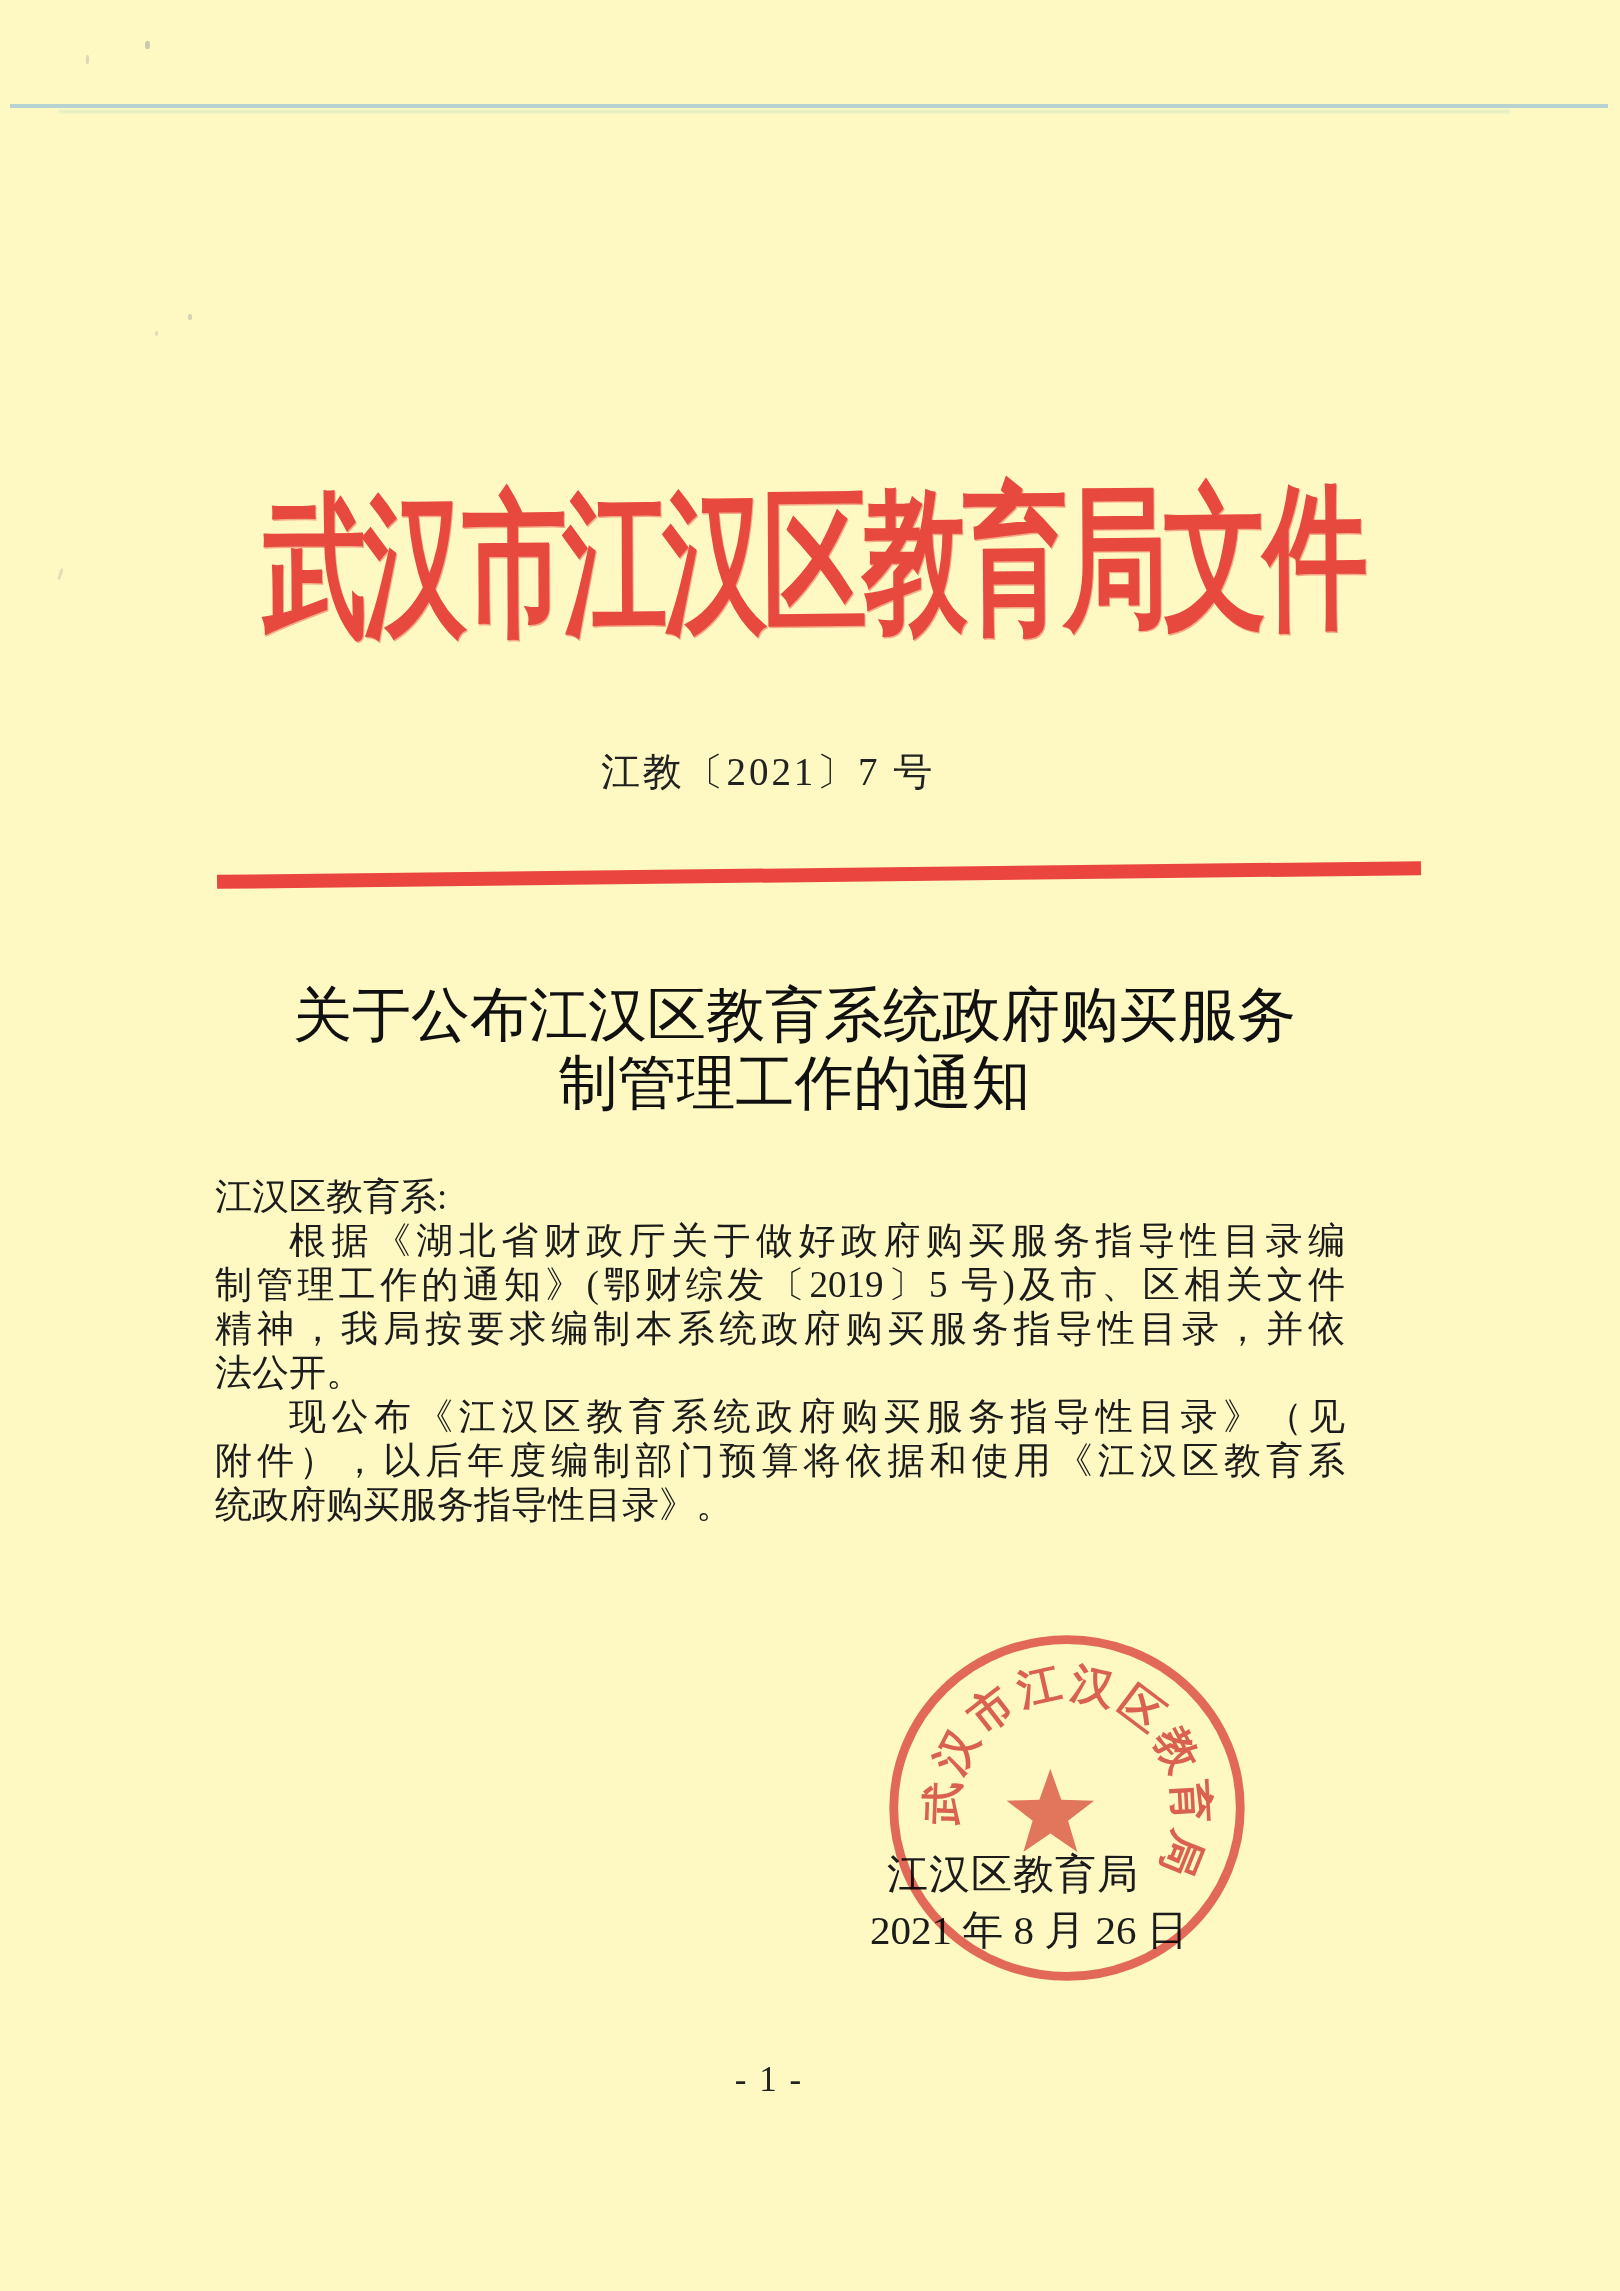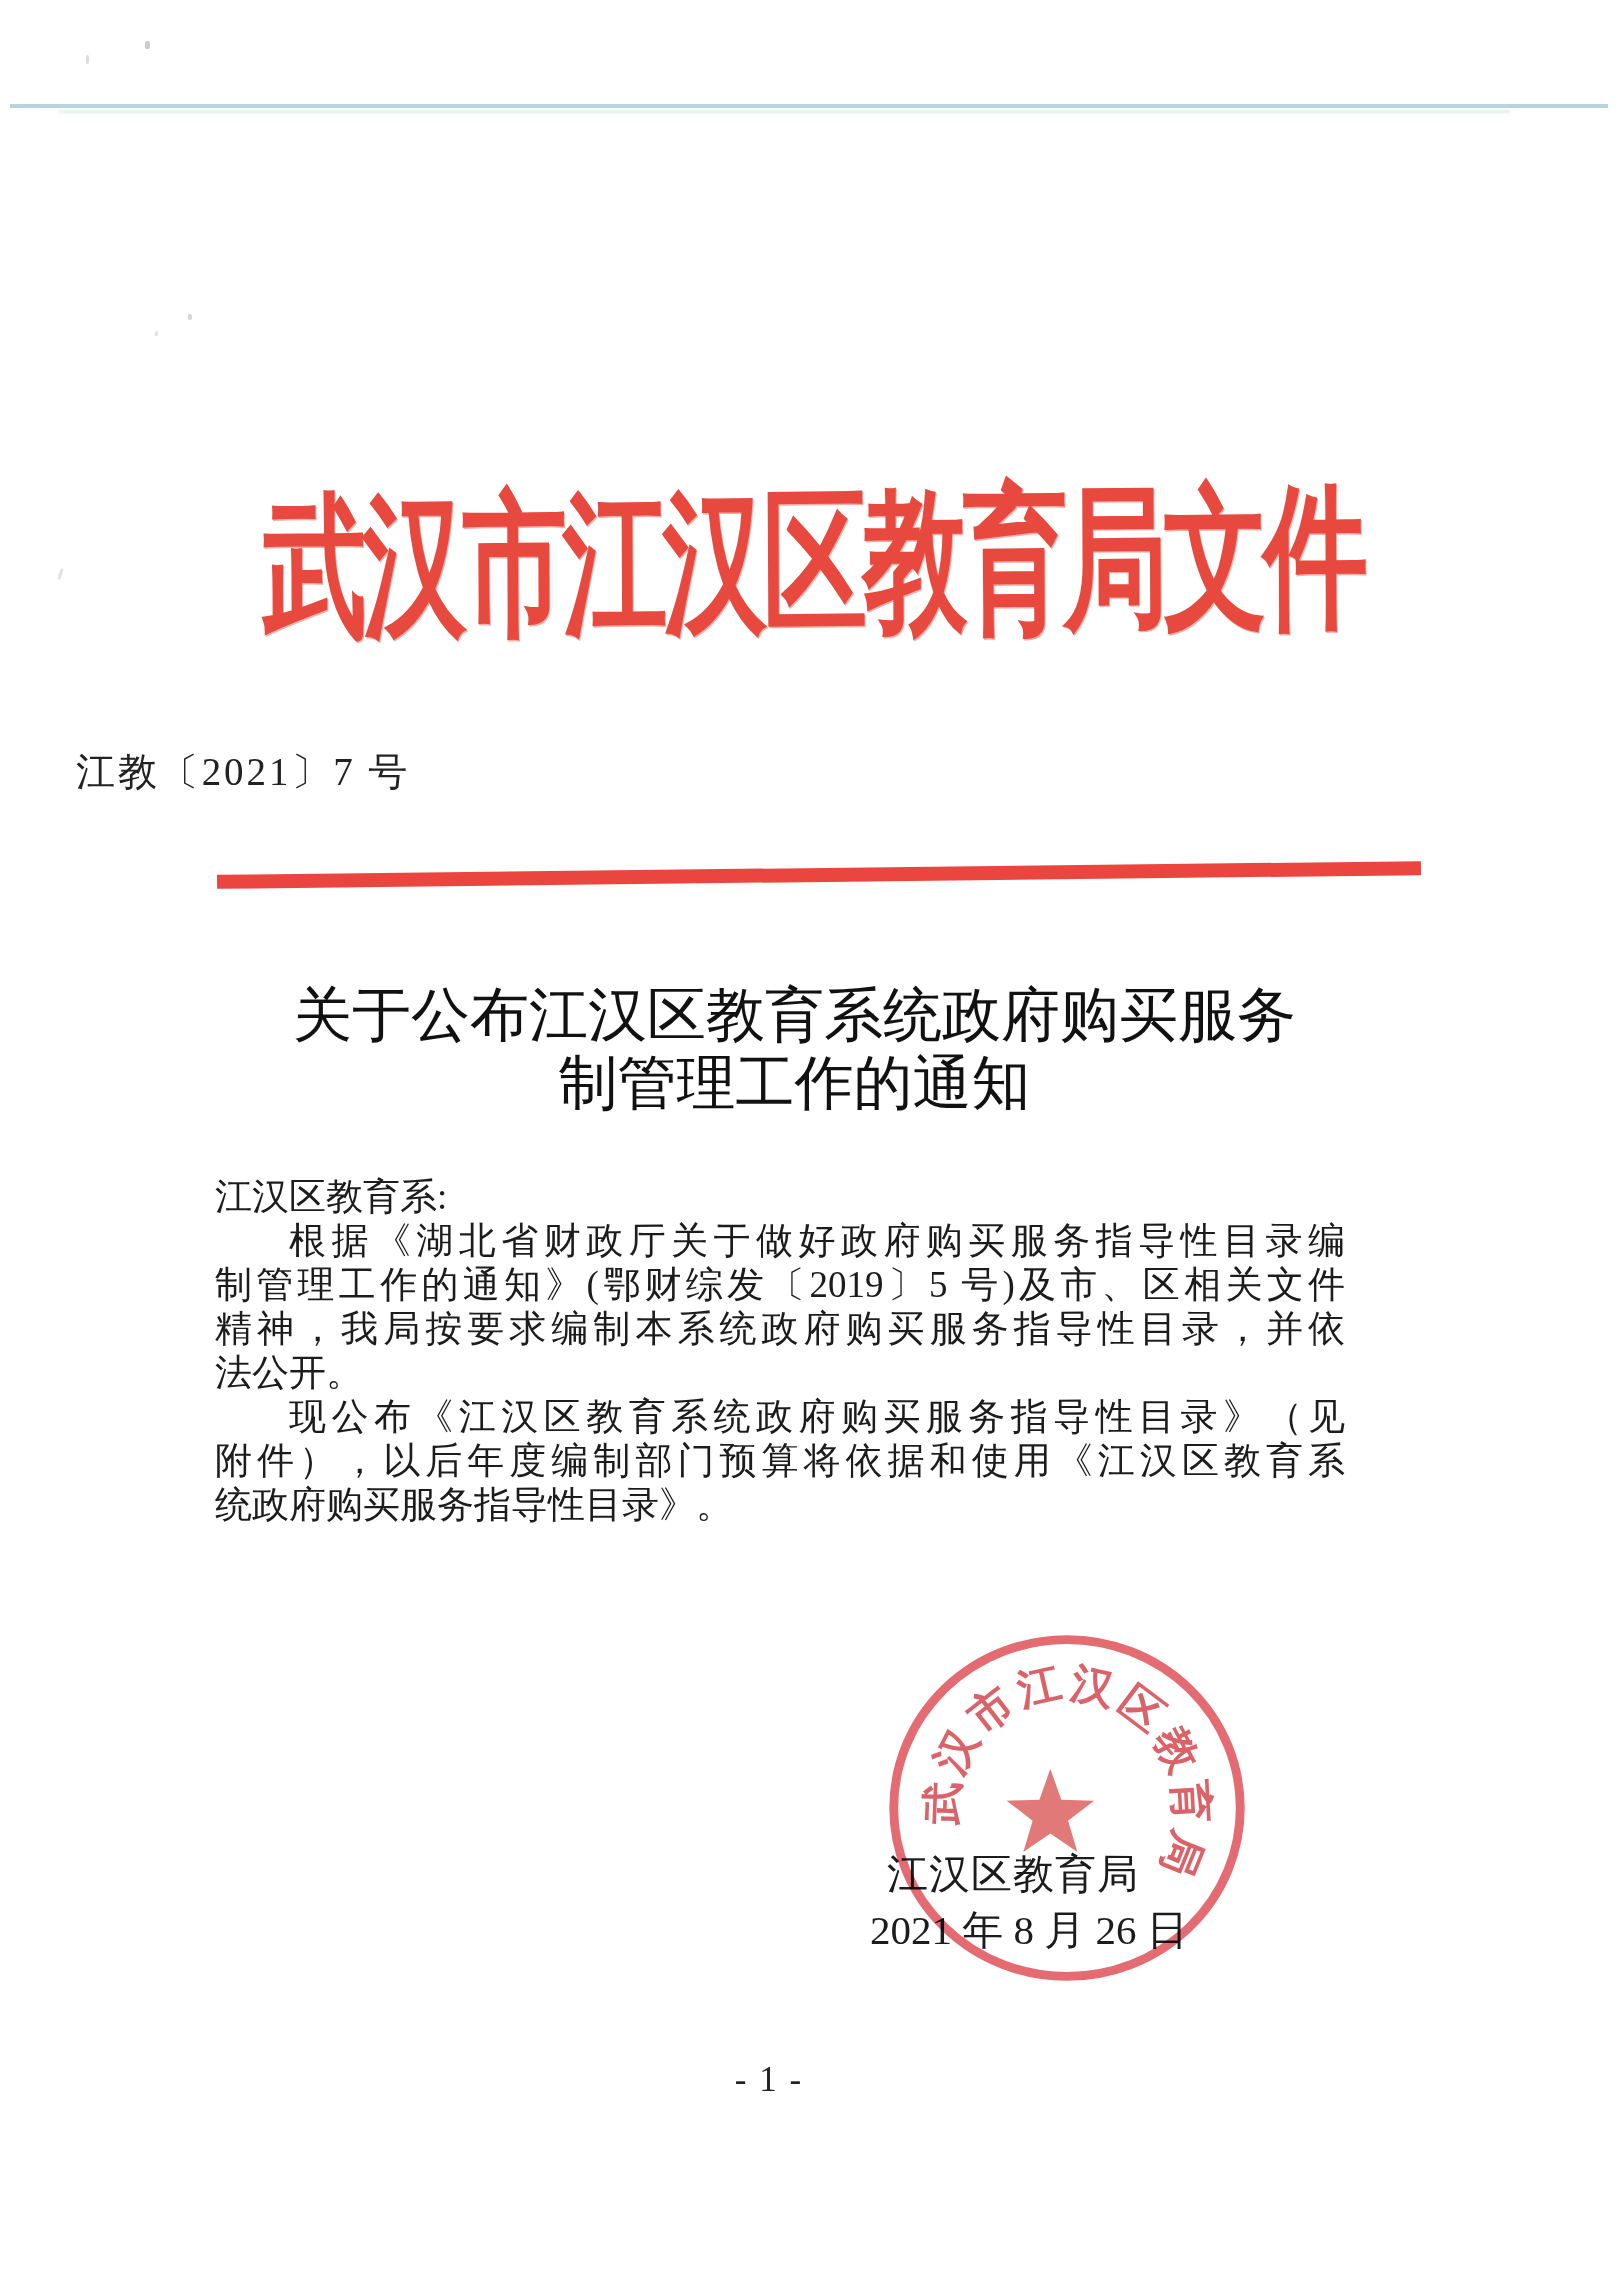--- a/index.html
+++ b/index.html
@@ -1,18 +1,18 @@
 <!DOCTYPE html>
 <html><head>
 <meta charset="utf-8">
 <style>
   html,body{margin:0;padding:0;background:#e9e9e9;}
   .page{
     position:relative; width:1620px; height:2292px; margin:0 auto;
-    background:#ffffff; overflow:hidden;
+    background:#fef9c3; overflow:hidden;
     font-family:"Liberation Serif","DejaVu Serif",serif;
     color:#1f1f1f;
   }
   
   .scan-line-1{position:absolute;left:9.8px;top:104px;width:1598px;height:3.9px;
     background:rgba(158,198,213,0.75);filter:blur(0.6px);}
   .scan-line-2{position:absolute;left:59px;top:110px;width:1451px;height:2.9px;
     background:rgba(160,210,198,0.32);filter:blur(0.8px);}
   .speck{position:absolute;background:#9a9a9a;opacity:.5;border-radius:40%;}
   .sp1{left:145px;top:41px;width:4.9px;height:7.8px;}
@@ -24,22 +24,22 @@
   .banner{
     position:absolute; left:163px; top:484px; width:1300px; height:157px;
     line-height:157px; text-align:center;
     font-size:104px; font-weight:bold; letter-spacing:-3.9px;
     color:#e7493f;
     transform:scaleY(1.5) rotate(-0.4deg);
     text-shadow:1px 1px 0 rgba(231,73,63,.45);
     white-space:nowrap;
   }
   .doc-number{
-    position:absolute; left:76px; top:745px; width:1372px;
-    font-size:39px; letter-spacing:2.9px; color:#222;
+    position:absolute; left:82px; top:745px; width:1372px;
+    text-align:center; font-size:39px; letter-spacing:2.9px; color:#222;
   }
   .red-rule{
     position:absolute; left:217px; top:868px; width:1204px; height:13.7px;
     background:#ea453e; transform:rotate(-0.65deg);
   }
   .notice-title{
     position:absolute; left:216px; top:981px; width:1157px;
     text-align:center; font-weight:normal; font-size:59px; line-height:68px;
     color:#111; letter-spacing:0px; white-space:nowrap;
   }

